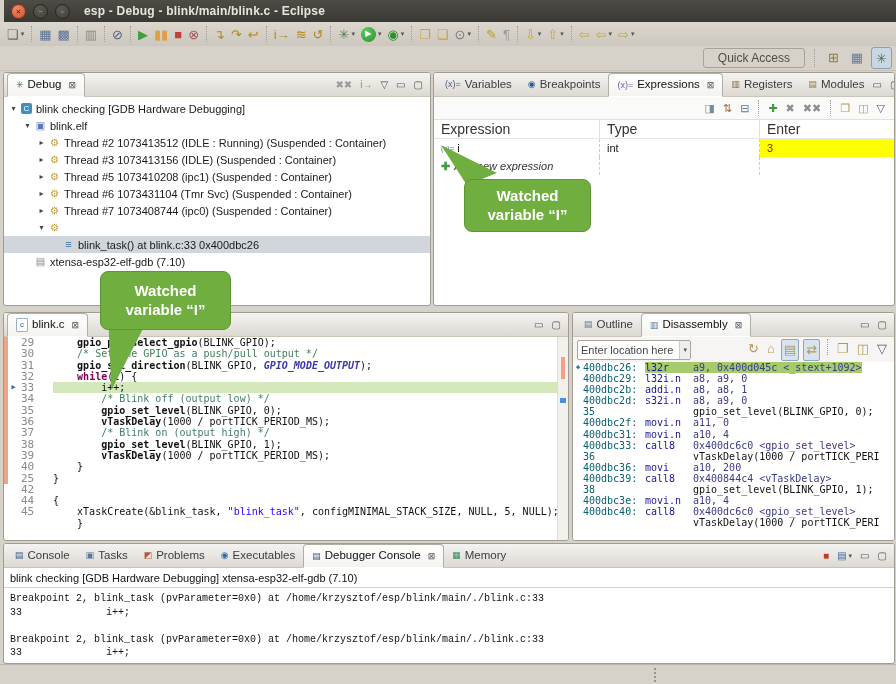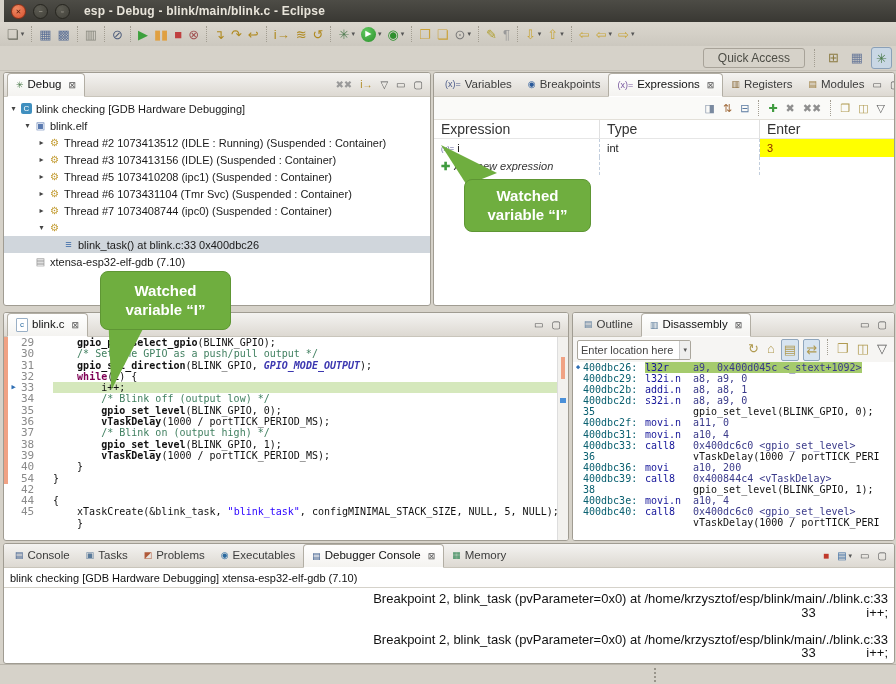--- a/index.html
+++ b/index.html
@@ -88,21 +88,21 @@
   .dwrap{position:absolute;top:49px;left:0;right:0;bottom:0;font-family:"DejaVu Sans Mono","Liberation Mono",monospace;font-size:10px;overflow:hidden;background:#fff;}
   .dline{display:flex;height:11.1px;line-height:11.1px;white-space:pre;}
   .dmk{width:10px;flex:none;font-size:7px;color:#2f6fb4;text-align:center;}
   .da{width:62px;flex:none;color:#0a6070;}
   .dm{color:#16169a;display:inline-block;min-width:48px;}
   .do{color:#3a3a8a;}
   .hl{background:#a5cb6d;}
   .dsrccode{color:#111;padding-left:48px;}
   
   .chdr{font-size:11px;padding:4px 6px 3px 6px;color:#111;border-bottom:1px solid #d5d2ca;}
-  .cbody{font-family:Liberation Sans, sans-serif;font-size:13px;line-height:13.5px;padding:4px 6px;white-space:pre;color:#111;text-align:right;}
+  .cbody{font-family:Liberation Mono, monospace;font-size:10px;line-height:13.5px;padding:4px 6px;white-space:pre;color:#111;}
   .cbody span{display:block;min-height:13.5px;}
   
   .statusbar{position:absolute;left:0;right:0;top:664px;height:20px;background:#d6d2c9;border-top:1px solid #bab6ac;}
   .handle{position:absolute;left:654px;top:3px;height:14px;width:2px;border-left:2px dotted #98948a;}
   
   .callout{position:absolute;background:#6FAE3F;border:1px solid #5E9634;border-radius:8px;color:#fff;display:flex;align-items:center;justify-content:center;text-align:center;font-size:15px;font-weight:bold;line-height:1.25;z-index:70;padding:2px 6px;box-sizing:border-box;}
   .ctail{position:absolute;background:#6FAE3F;z-index:69;}
   .ctailA{left:441px;top:145px;width:56px;height:40px;clip-path:polygon(0% 0%,100% 70%,46% 100%);}
   .ctailB{left:104px;top:326px;width:46px;height:64px;clip-path:polygon(10% 0%,88% 0%,16% 100%);}
 </style>
@@ -434,21 +434,21 @@
         <div class="eline"><span class="rs on"></span><span class="bpcol"></span><span class="ln">31</span><span class="foldc"></span><span class="code"><span>    </span><span class="fn">gpio_set_direction</span><span>(BLINK_GPIO, </span><span class="enumc">GPIO_MODE_OUTPUT</span><span>);</span></span></div>
         <div class="eline"><span class="rs on"></span><span class="bpcol"></span><span class="ln">32</span><span class="foldc"></span><span class="code"><span>    </span><span class="kw">while</span><span>(1) {</span></span></div>
         <div class="eline cur"><span class="rs on"></span><span class="bpcol">▶</span><span class="ln">33</span><span class="foldc"></span><span class="code"><span>        i++;</span></span></div>
         <div class="eline"><span class="rs on"></span><span class="bpcol"></span><span class="ln">34</span><span class="foldc"></span><span class="code"><span>        </span><span class="cmt">/* Blink off (output low) */</span></span></div>
         <div class="eline"><span class="rs on"></span><span class="bpcol"></span><span class="ln">35</span><span class="foldc"></span><span class="code"><span>        </span><span class="fn">gpio_set_level</span><span>(BLINK_GPIO, 0);</span></span></div>
         <div class="eline"><span class="rs on"></span><span class="bpcol"></span><span class="ln">36</span><span class="foldc"></span><span class="code"><span>        </span><span class="fn">vTaskDelay</span><span>(1000 / portTICK_PERIOD_MS);</span></span></div>
         <div class="eline"><span class="rs on"></span><span class="bpcol"></span><span class="ln">37</span><span class="foldc"></span><span class="code"><span>        </span><span class="cmt">/* Blink on (output high) */</span></span></div>
         <div class="eline"><span class="rs on"></span><span class="bpcol"></span><span class="ln">38</span><span class="foldc"></span><span class="code"><span>        </span><span class="fn">gpio_set_level</span><span>(BLINK_GPIO, 1);</span></span></div>
         <div class="eline"><span class="rs on"></span><span class="bpcol"></span><span class="ln">39</span><span class="foldc"></span><span class="code"><span>        </span><span class="fn">vTaskDelay</span><span>(1000 / portTICK_PERIOD_MS);</span></span></div>
         <div class="eline"><span class="rs on"></span><span class="bpcol"></span><span class="ln">40</span><span class="foldc"></span><span class="code"><span>    }</span></span></div>
-        <div class="eline"><span class="rs on"></span><span class="bpcol"></span><span class="ln">54</span><span class="foldc"></span><span class="code"><span>}</span></span></div>
+        <div class="eline"><span class="rs on"></span><span class="bpcol"></span><span class="ln">25</span><span class="foldc"></span><span class="code"><span>}</span></span></div>
         <div class="eline"><span class="rs"></span><span class="bpcol"></span><span class="ln">42</span><span class="foldc"></span><span class="code"></span></div>
         <div class="eline"><span class="rs"></span><span class="bpcol"></span><span class="ln">44</span><span class="foldc"></span><span class="code"><span>{</span></span></div>
         <div class="eline"><span class="rs"></span><span class="bpcol"></span><span class="ln">45</span><span class="foldc"></span><span class="code"><span>    xTaskCreate(&amp;blink_task, </span><span class="str">"blink_task"</span><span>, configMINIMAL_STACK_SIZE, NULL, 5, NULL);</span></span></div>
         <div class="eline"><span class="rs"></span><span class="bpcol"></span><span class="ln"></span><span class="foldc"></span><span class="code"><span>    }</span></span></div>
       </div>
     <div class="ruler">
       <div class="rm2"></div>
       <div class="rm1"></div>
     </div>
   </div>

